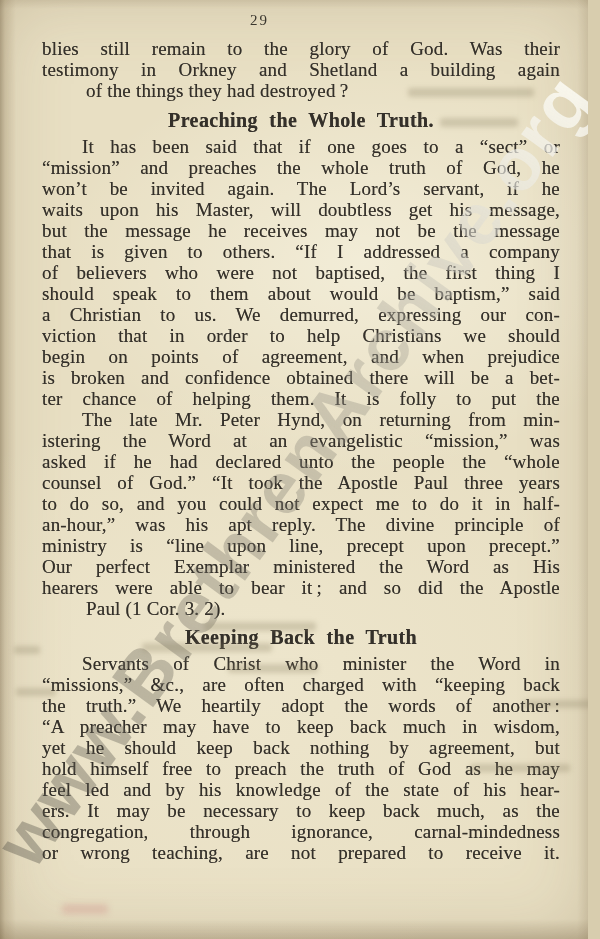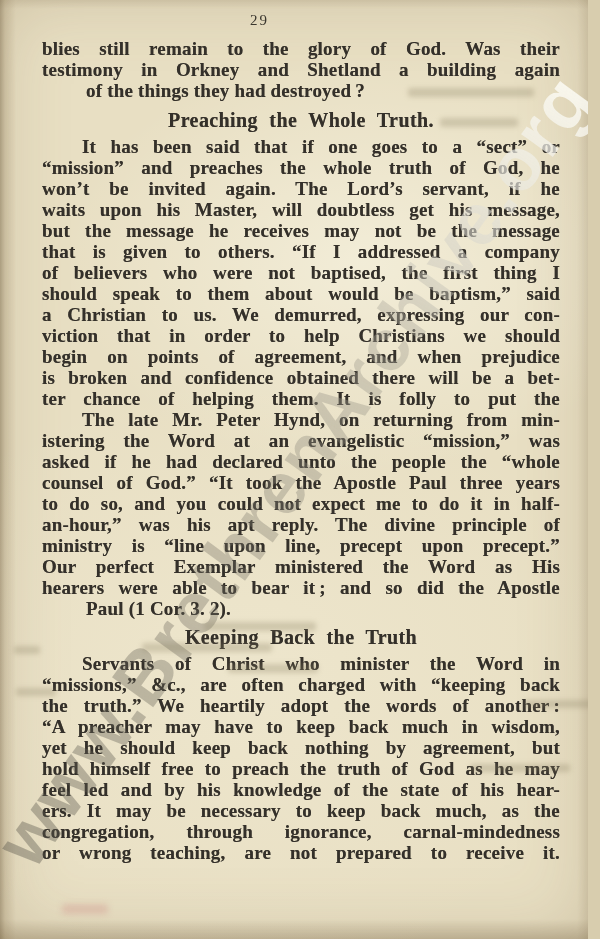--- a/index.html
+++ b/index.html
@@ -32,21 +32,20 @@
     position:absolute;left:42px;top:38px;width:518px;
   }
   .line{
     font-size:19px;
     line-height:21px;
     letter-spacing:0.2px;
     text-align:justify;
     text-align-last:justify;
     white-space:normal;
     text-shadow:0 0 0.5px rgba(52,48,40,0.6);
-    font-weight:bold;
   }
   .line.endline{text-align-last:left;margin-left:44px;}
   .line.indent{text-indent:40px;}
   .heading{
     font-size:20px;font-weight:bold;
     line-height:26px;text-align:center;
     letter-spacing:0.4px;word-spacing:6px;
     margin:6px 0 3px 0;
     text-shadow:0 0 0.5px rgba(52,48,40,0.7);
   }

